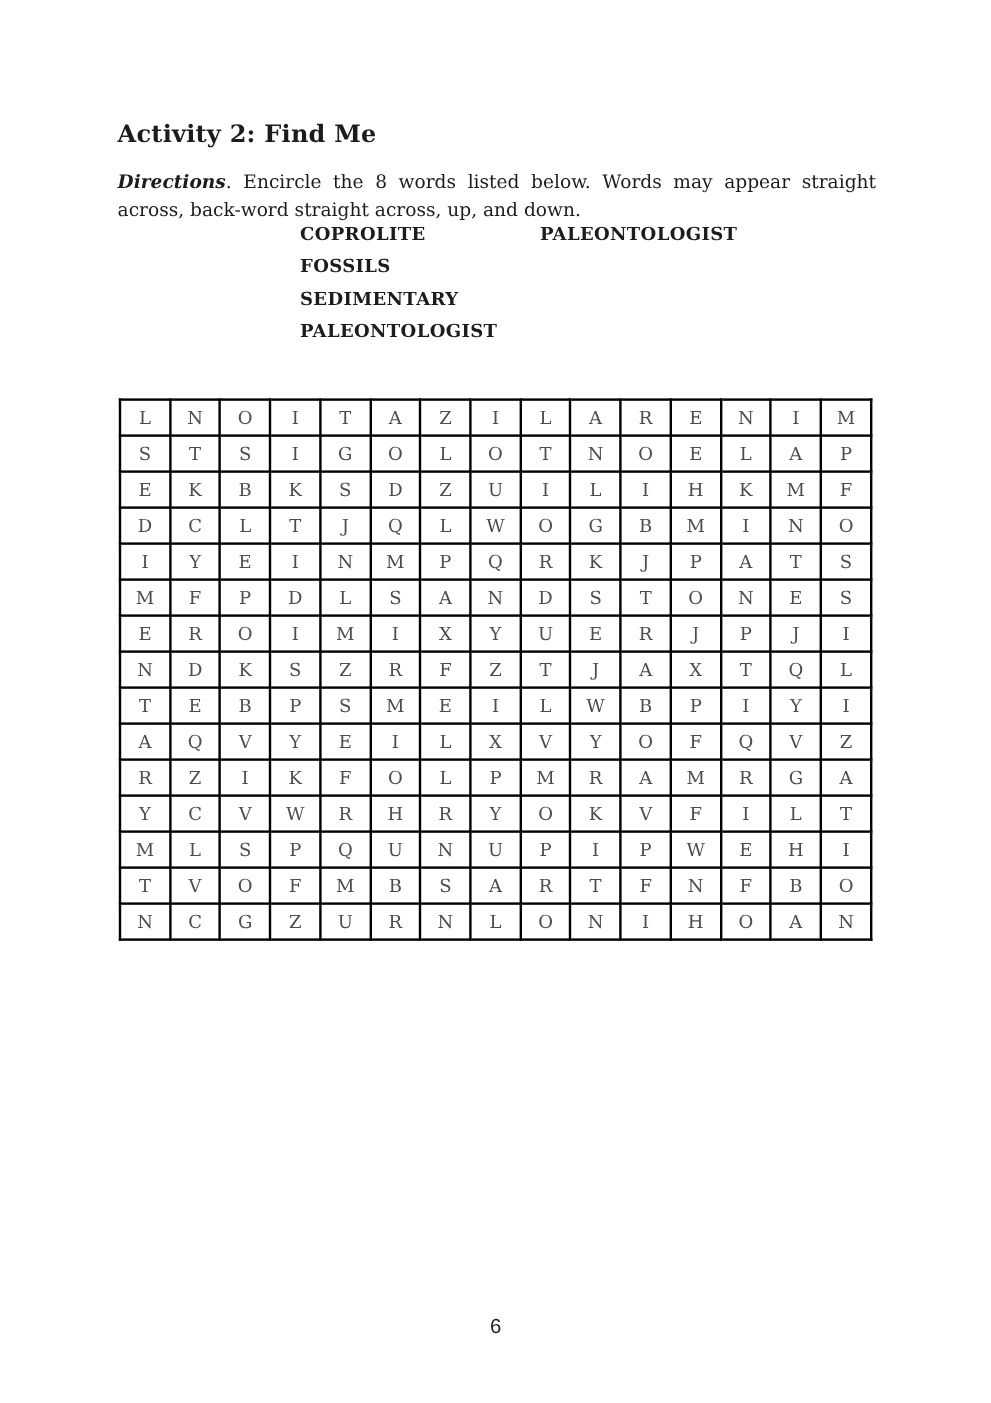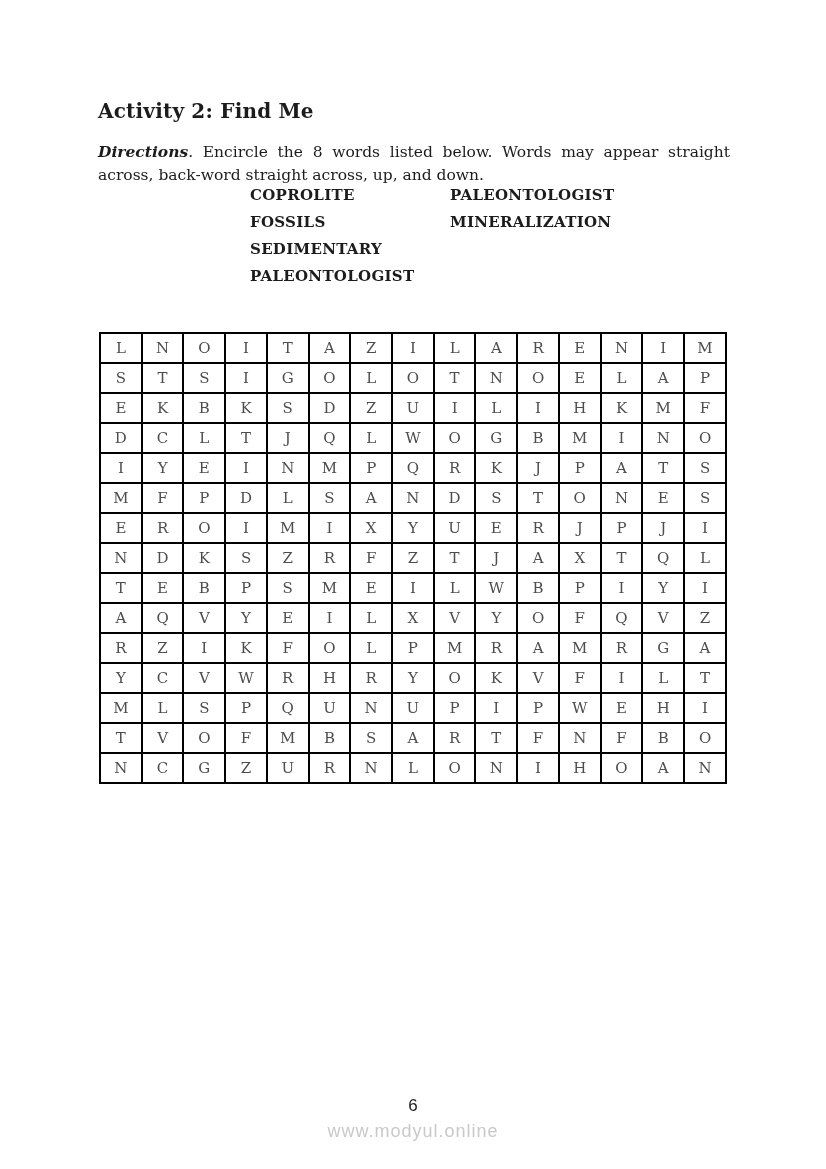--- a/index.html
+++ b/index.html
@@ -98,21 +98,20 @@
 
   <div class="word-list-col col1">
     <div class="word-item">COPROLITE</div>
     <div class="word-item">FOSSILS</div>
     <div class="word-item">SEDIMENTARY</div>
     <div class="word-item">PALEONTOLOGIST</div>
   </div>
 
   <div class="word-list-col col2">
     <div class="word-item">PALEONTOLOGIST</div>
-    <div class="word-item">MINERALIZATION</div>
   </div>
 
   <div class="puzzle-wrap">
     <table class="puzzle">
       <tbody>
           <tr>
             <td>L</td>
             <td>N</td>
             <td>O</td>
             <td>I</td>
@@ -364,15 +363,14 @@
             <td>H</td>
             <td>O</td>
             <td>A</td>
             <td>N</td>
           </tr>
         </tbody>
     </table>
   </div>
 
   <div class="page-number">6</div>
-  <div class="watermark">www.modyul.online</div>
 
 </div>
 
 </body></html>

